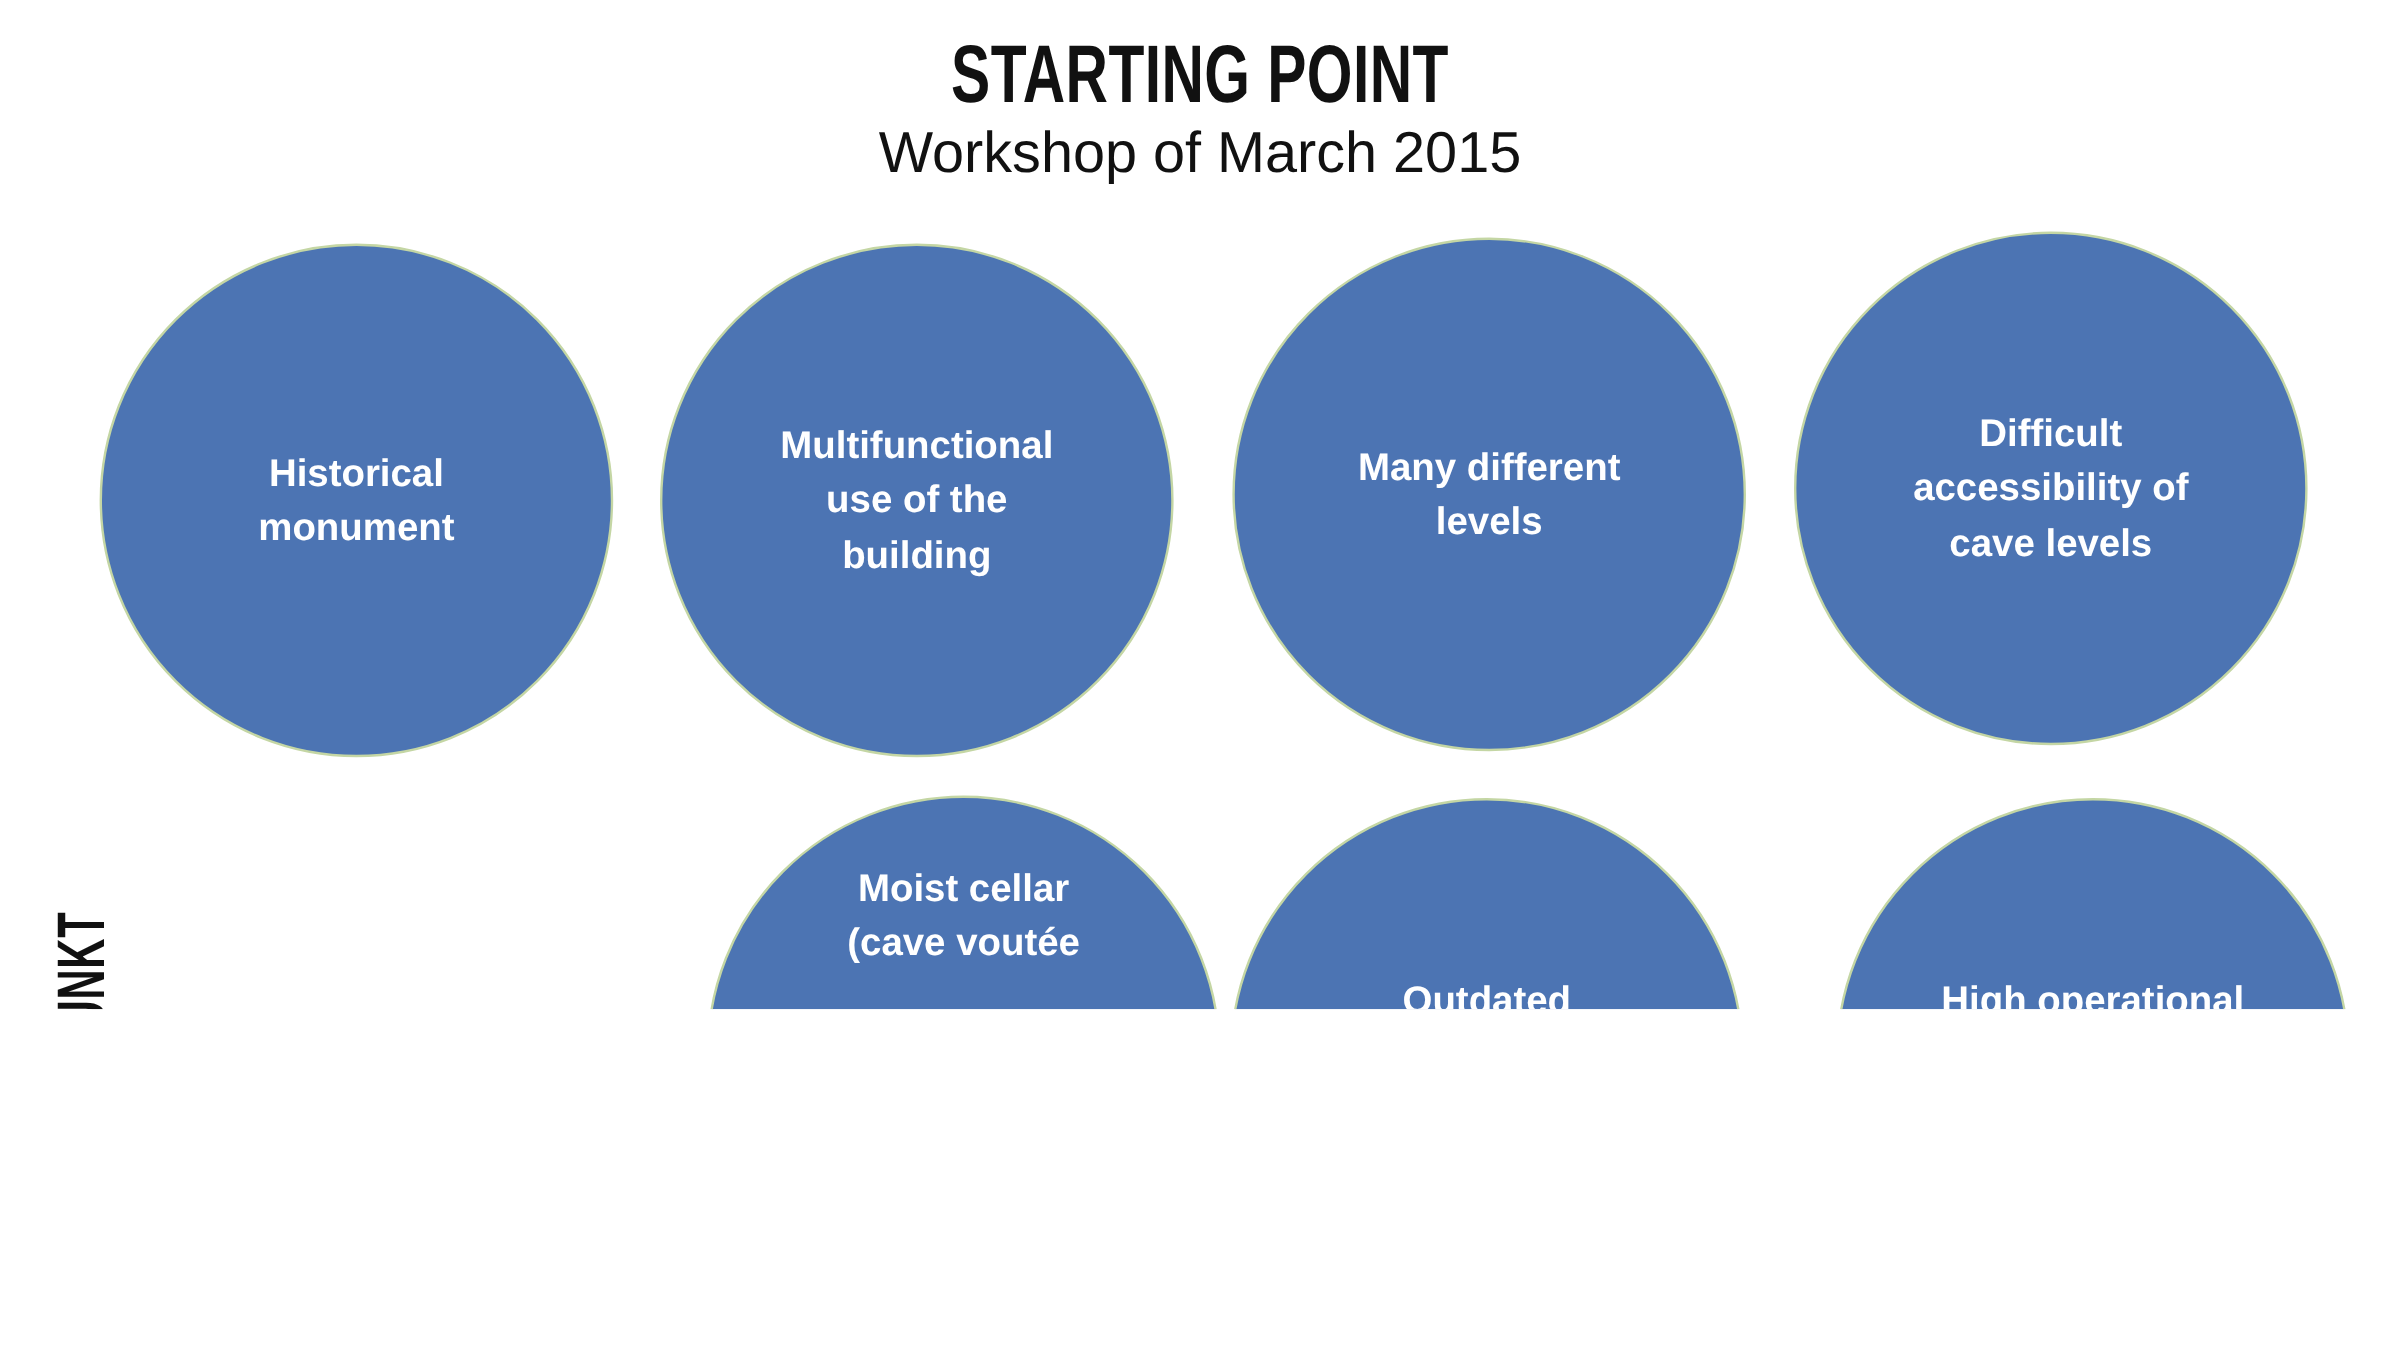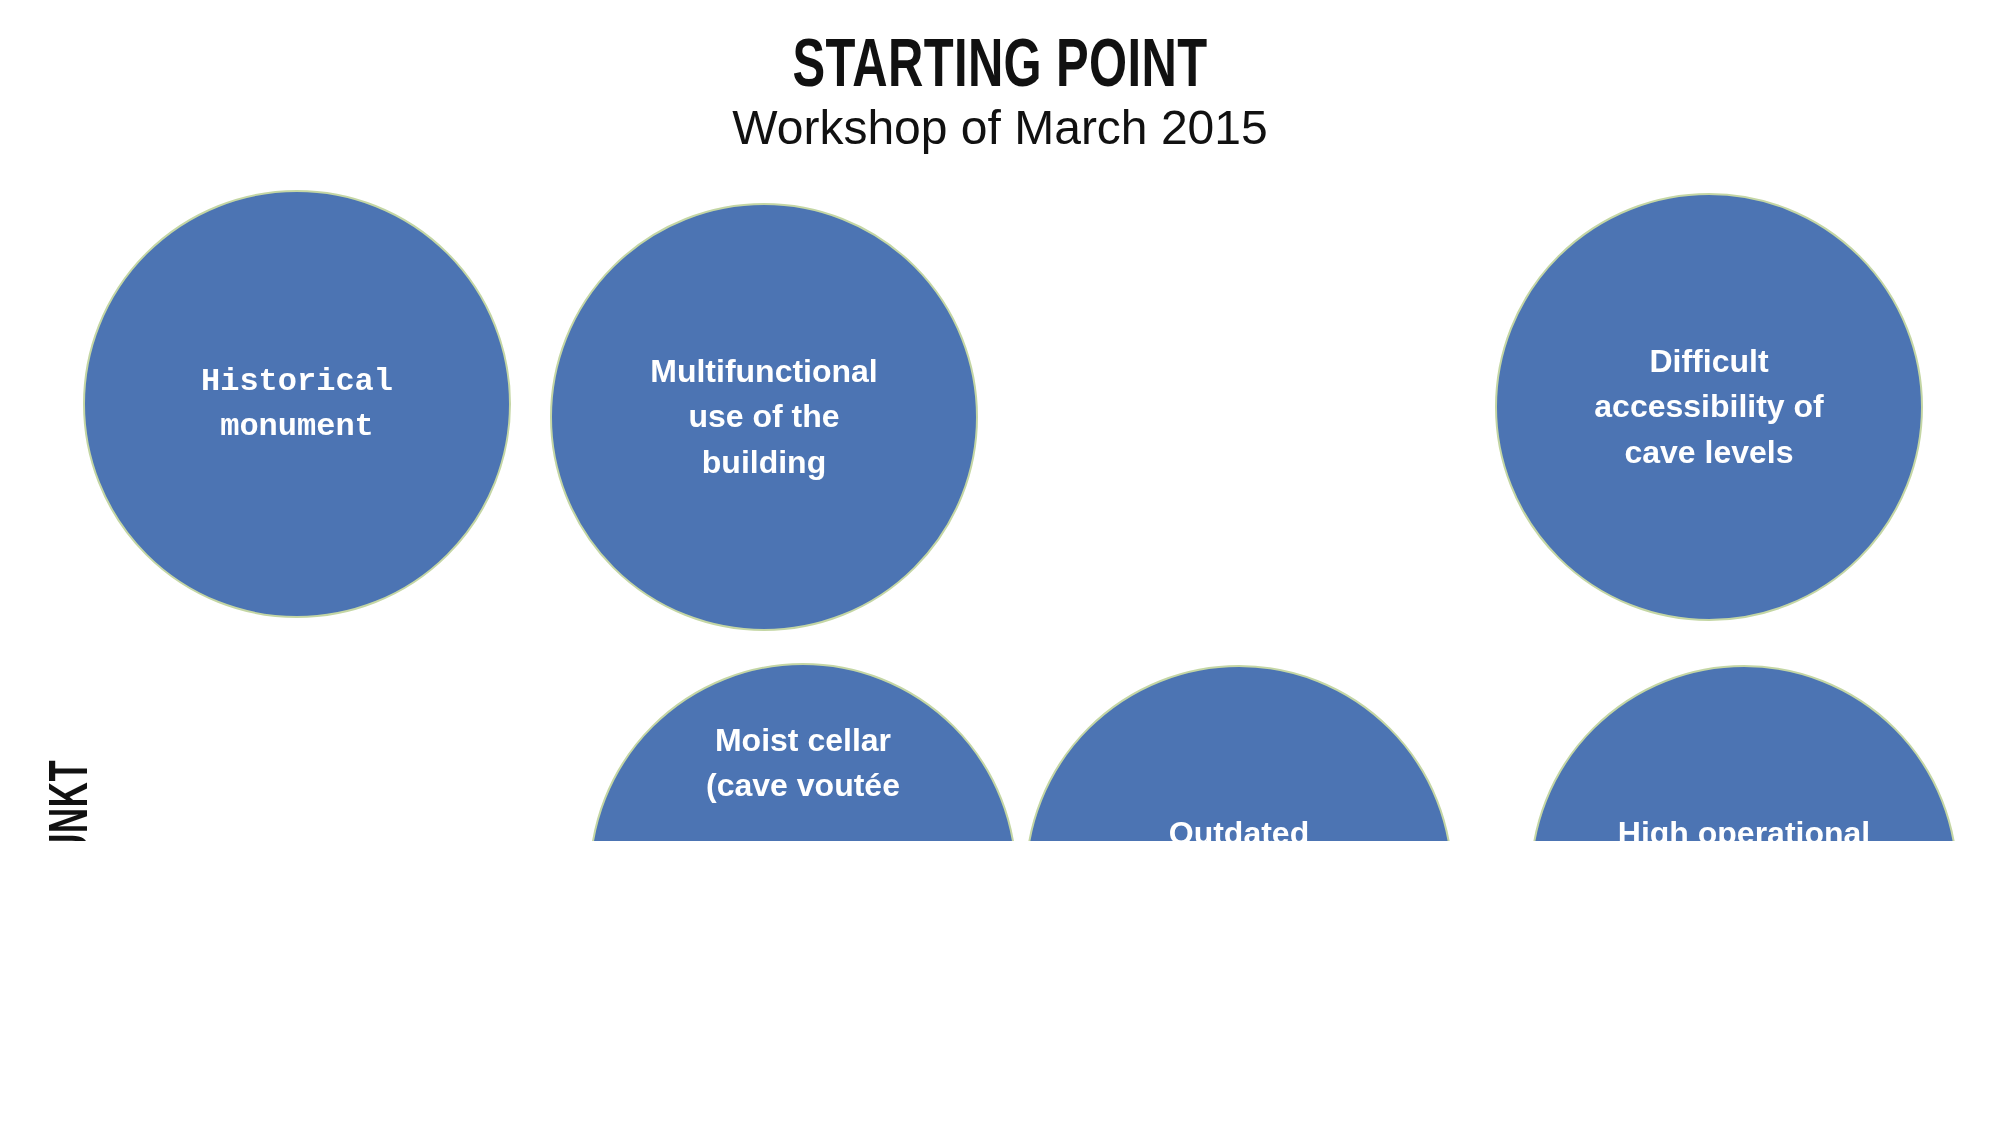--- a/index.html
+++ b/index.html
@@ -67,21 +67,21 @@
   }
   .circle-text {
     color: var(--circle-text, #fff);
     font-weight: bold;
     font-size: 32px;
     line-height: 1.42;
     white-space: pre-line; 
     padding: 0 18px;
   }
   
-  .c1 { left: 83px;   top: 190px; font-family: Liberation Mono, monospace; }
+  .c1 { left: 83px;   top: 203px; }
   .c2 { left: 550px;  top: 203px; align-items: center; }
   .c3 { left: 1027px; top: 198px; }
   .c4 { left: 1495px; top: 193px; }
   
   .c5 { left: 82px;   top: 665px; }
   .c6 { left: 589px;  top: 663px; }
   .c7 { left: 1025px; top: 665px; }
   .c8 { left: 1530px; top: 665px; }
 </style>
 </head>
@@ -97,20 +97,24 @@
     <span class="circle-text">Historical
 monument</span>
   </div>
 
   <div class="circle c2">
     <span class="circle-text">Multifunctional
 use of the
 building</span>
   </div>
 
+  <div class="circle c3">
+    <span class="circle-text">Many different
+levels</span>
+  </div>
 
   <div class="circle c4">
     <span class="circle-text">Difficult
 accessibility of
 cave levels</span>
   </div>
 
 
   <div class="circle c6">
     <span class="circle-text">Moist cellar

